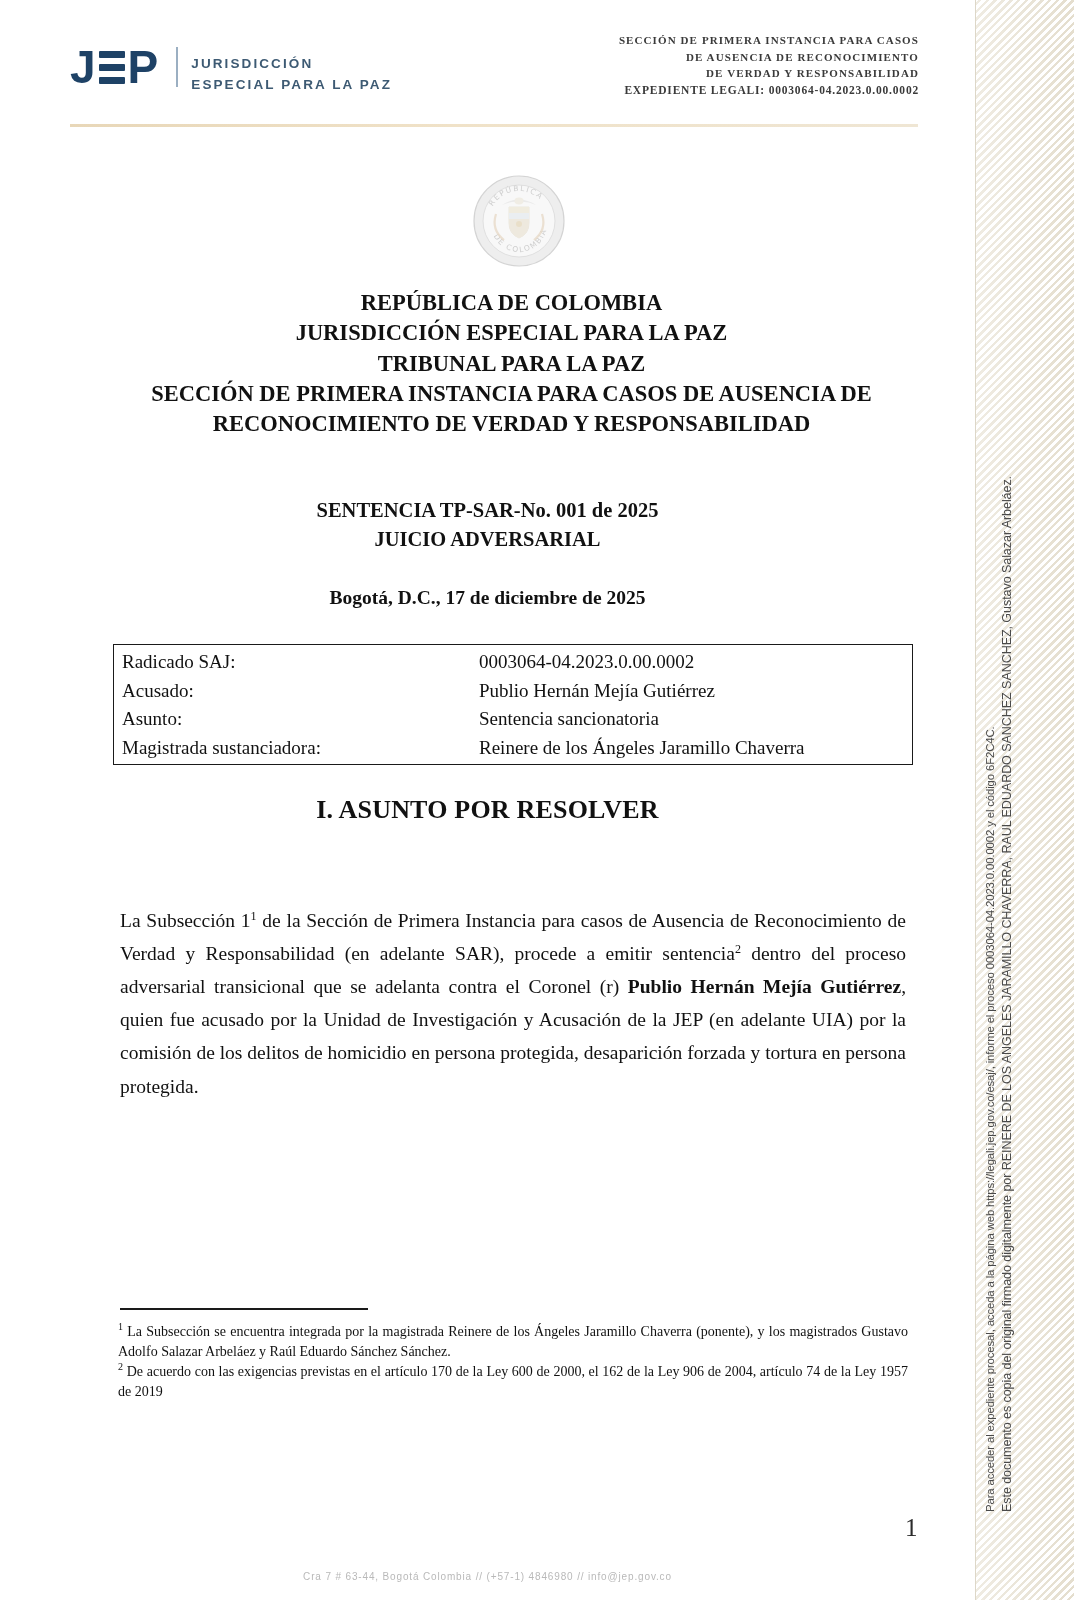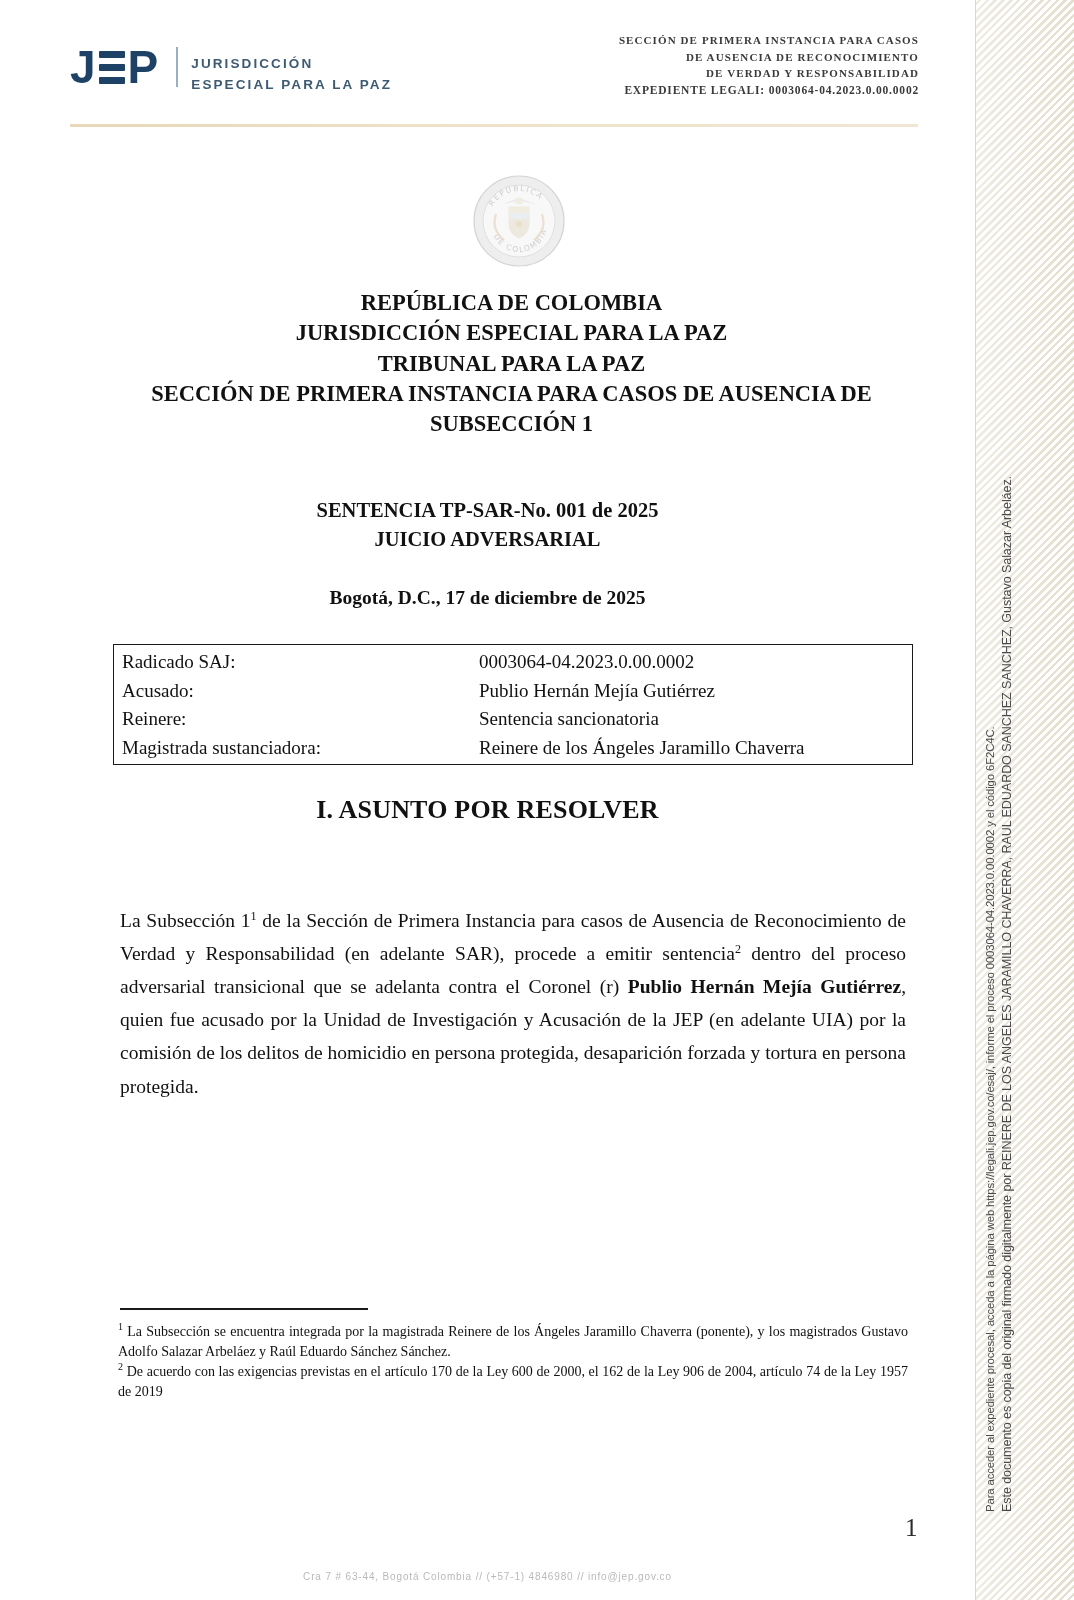--- a/index.html
+++ b/index.html
@@ -297,41 +297,41 @@
       <path d="M24 40 q-5 16 8 26" stroke="#c8a97e" stroke-width="2.2" fill="none" opacity="0.8"></path>
       <path d="M70 40 q5 16 -8 26" stroke="#c8a97e" stroke-width="2.2" fill="none" opacity="0.8"></path>
     </svg>
   </div>
 
   <div class="center-block" id="main-title">
     <span class="ttl-line">REPÚBLICA DE COLOMBIA</span>
     <span class="ttl-line">JURISDICCIÓN ESPECIAL PARA LA PAZ</span>
     <span class="ttl-line">TRIBUNAL PARA LA PAZ</span>
     <span class="ttl-line">SECCIÓN DE PRIMERA INSTANCIA PARA CASOS DE AUSENCIA DE</span>
-    <span class="ttl-line">SUBSECCIÓN 1</span>
+    <span class="ttl-line">RECONOCIMIENTO DE VERDAD Y RESPONSABILIDAD</span>
   </div>
 
   <div class="center-block" id="sentencia-block">
     <div>SENTENCIA TP-SAR-No. 001 de 2025</div>
     <div>JUICIO ADVERSARIAL</div>
   </div>
 
   <div class="center-block" id="city-line">Bogotá, D.C., 17 de diciembre de 2025</div>
 
   <div id="meta-table">
     <div class="meta-row">
       <div class="meta-label">Radicado SAJ:</div>
       <div class="meta-value">0003064-04.2023.0.00.0002</div>
     </div>
     <div class="meta-row">
       <div class="meta-label">Acusado:</div>
       <div class="meta-value">Publio Hernán Mejía Gutiérrez</div>
     </div>
     <div class="meta-row">
-      <div class="meta-label">Reinere:</div>
+      <div class="meta-label">Asunto:</div>
       <div class="meta-value">Sentencia sancionatoria</div>
     </div>
     <div class="meta-row">
       <div class="meta-label">Magistrada sustanciadora:</div>
       <div class="meta-value">Reinere de los Ángeles Jaramillo Chaverra</div>
     </div>
   </div>
 
   <div class="center-block" id="section-heading">I. ASUNTO POR RESOLVER</div>
 

